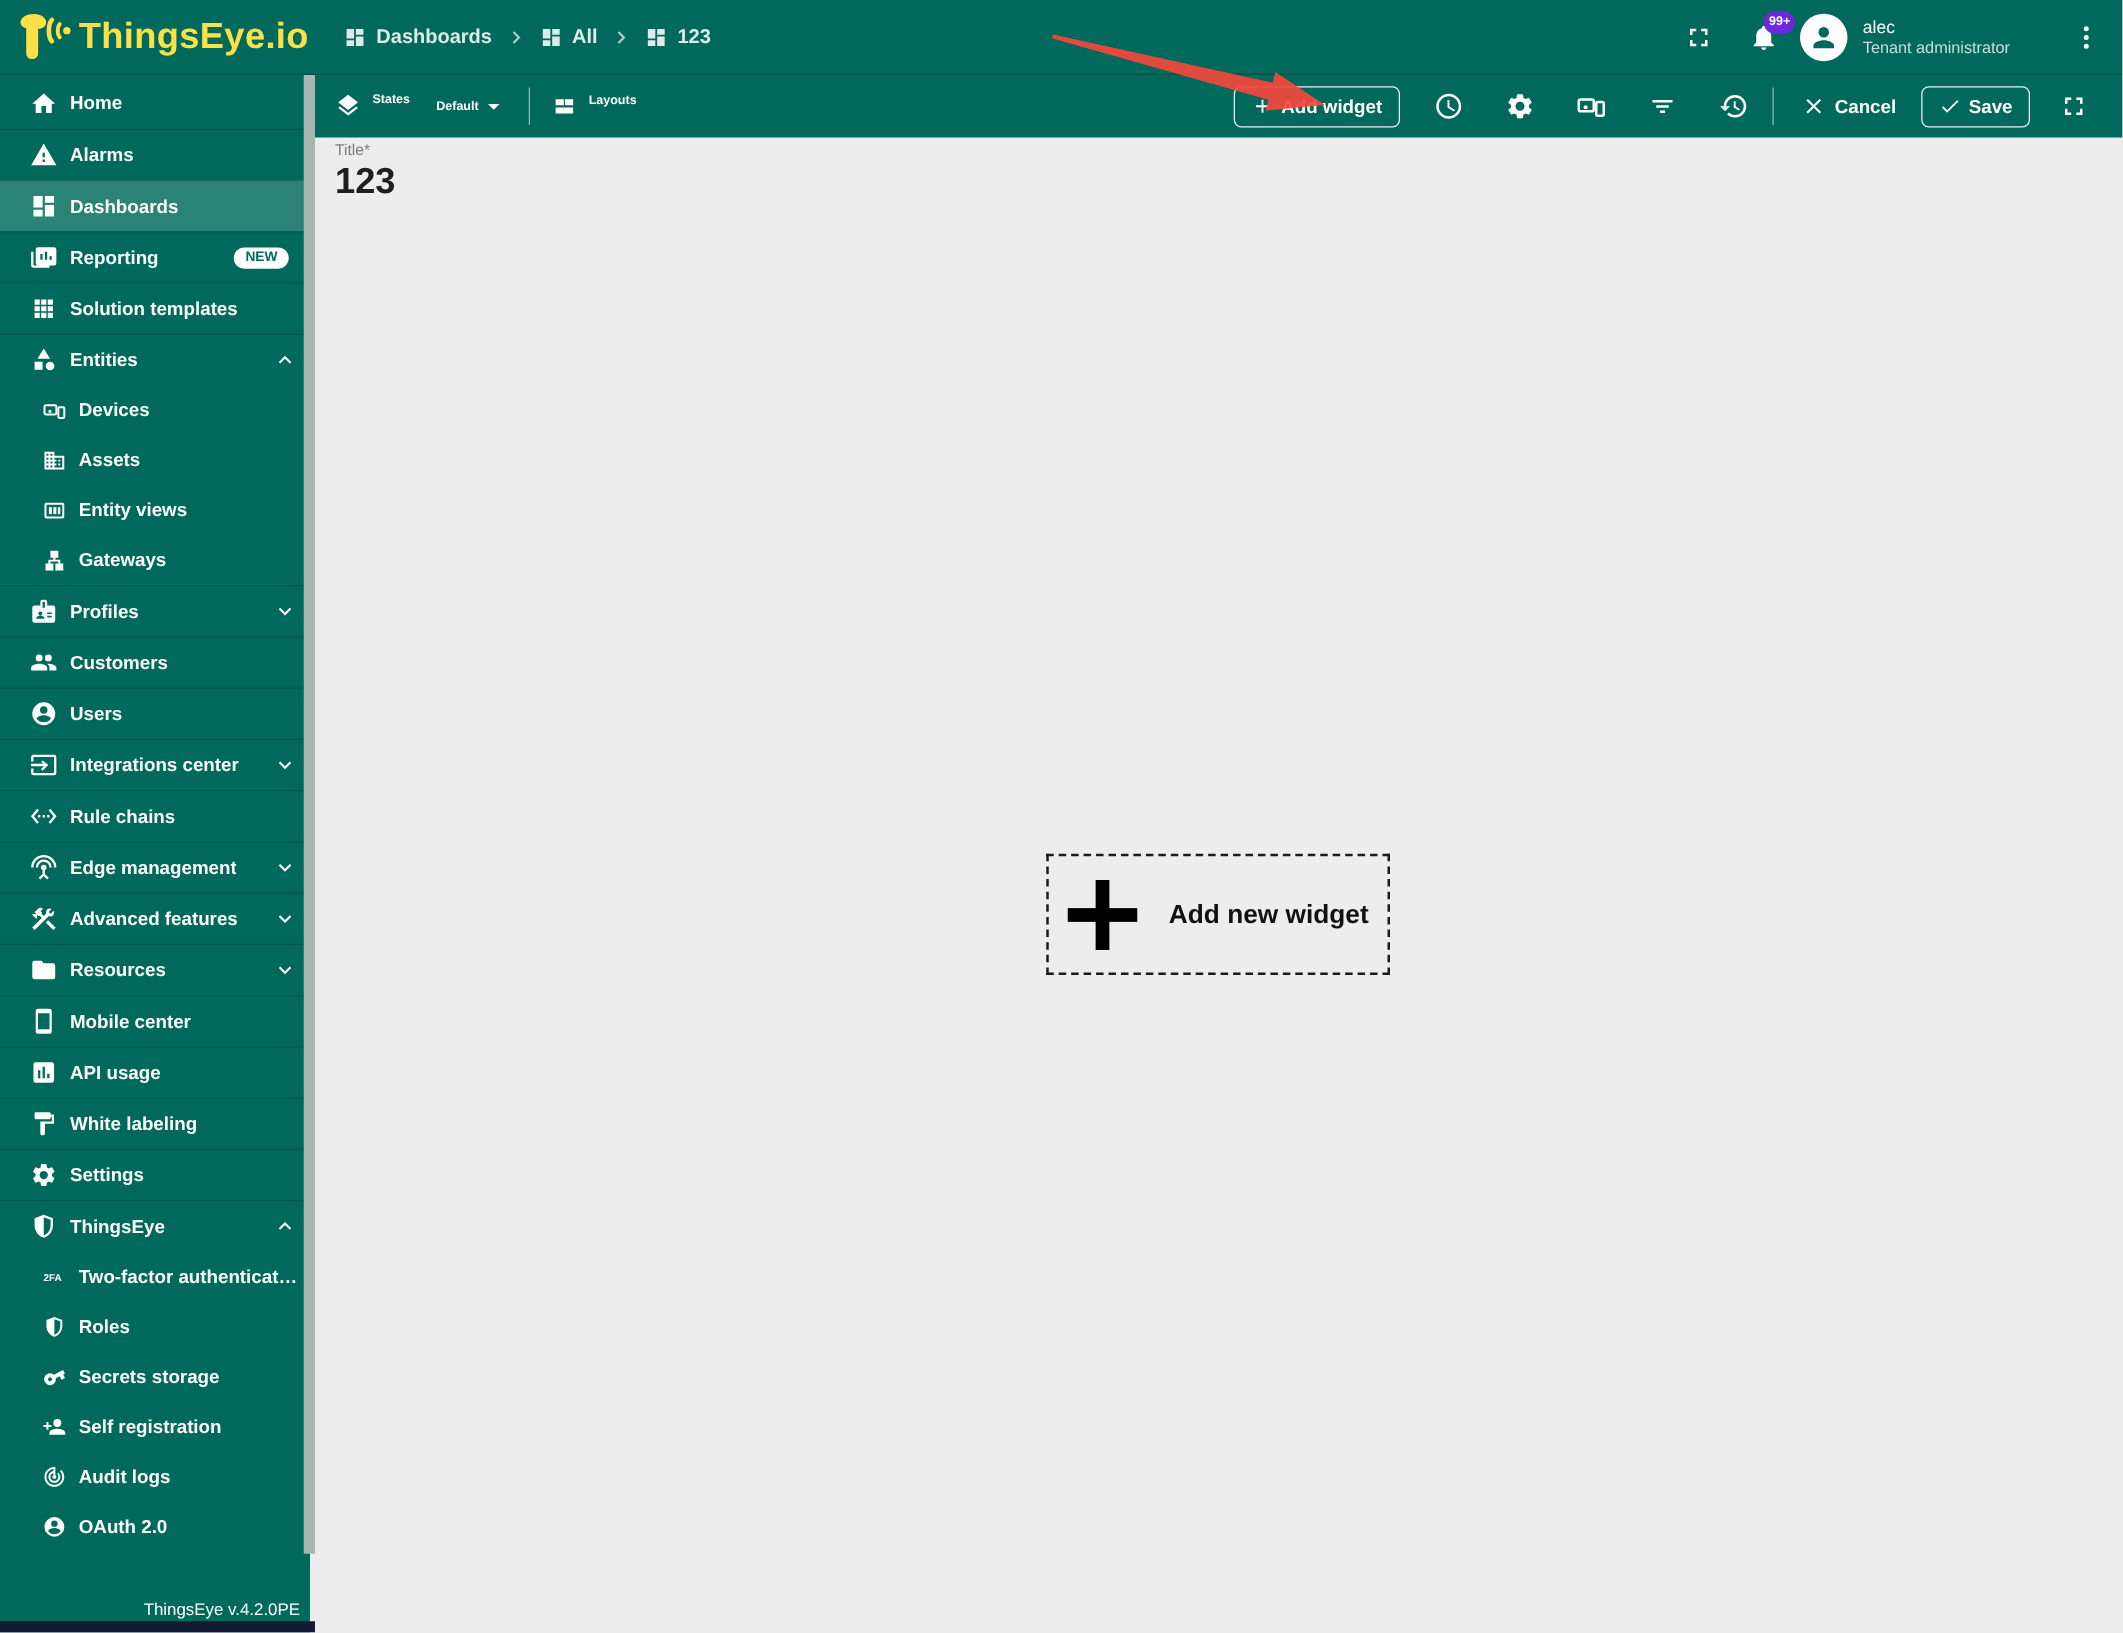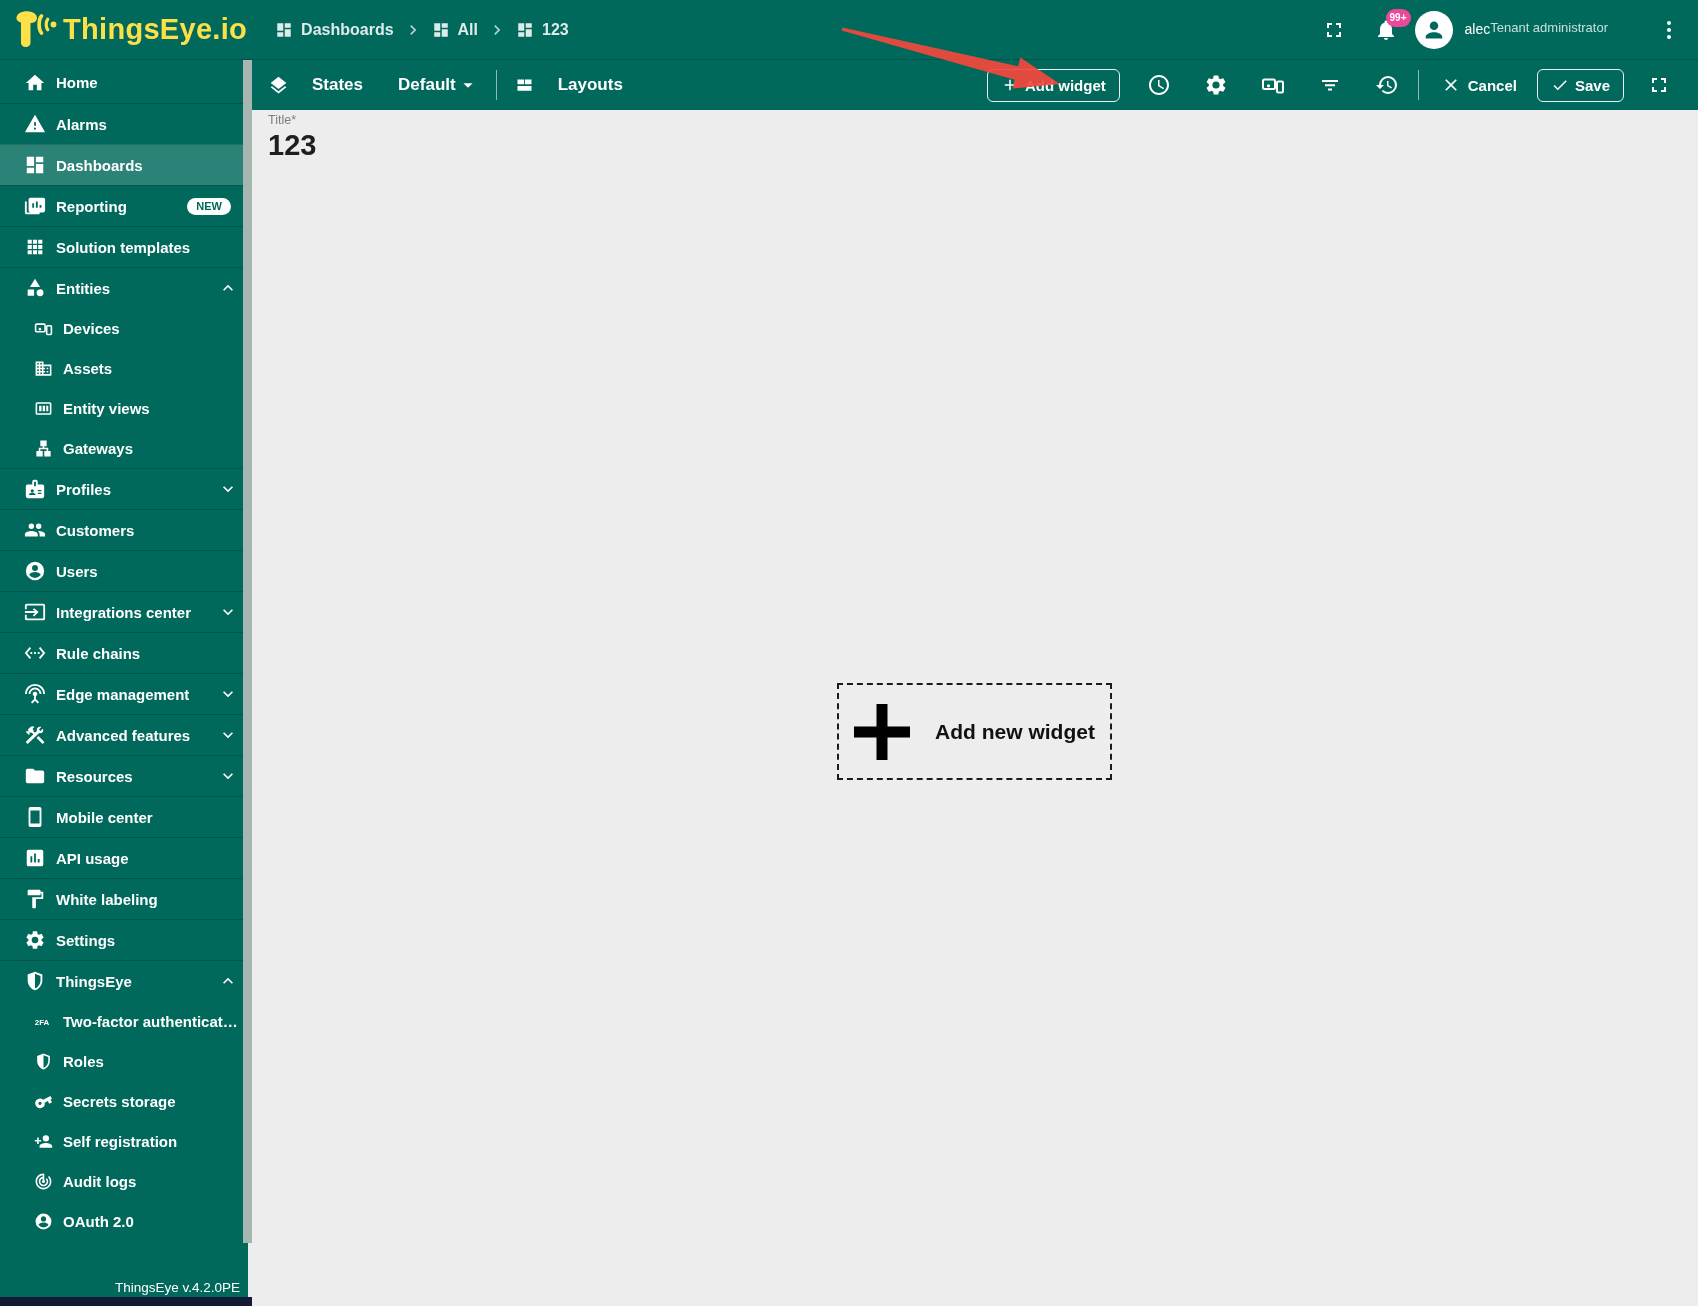--- a/index.html
+++ b/index.html
@@ -17,35 +17,35 @@
   .breadcrumb { display:flex; align-items:center; margin-left:28px; gap:9px;
                 color:rgba(255,255,255,0.87); font-size:16px; font-weight:600; }
   .crumb { display:flex; align-items:center; gap:8px; cursor:pointer; }
   .crumb .ic svg { width:18px; height:18px; }
   .crumb-sep svg { width:20px; height:20px; color:rgba(255,255,255,0.7); }
   .topbar-right { margin-left:auto; display:flex; align-items:center; }
   .iconbtn { background:none; border:none; color:#fff; cursor:pointer; width:26px; height:26px;
              display:flex; align-items:center; justify-content:center; padding:0; }
   .iconbtn svg { width:24px; height:24px; }
   .bell-wrap { position:relative; margin-left:26px; }
-  .badge { position:absolute; top:-8px; right:-12px; background:#ec4899; color:#fff; font-size:10px;
+  .badge { position:absolute; top:-8px; right:-12px; background:#6d28d9; color:#fff; font-size:10px;
            font-weight:700; min-width:15px; height:18px; padding:0 4px; border-radius:10px;
            display:flex; align-items:center; justify-content:center; }
   .avatar { width:38px; height:38px; border-radius:50%; background:#fff; color:#00695c;
             display:flex; align-items:center; justify-content:center; margin-left:16px; cursor:pointer; }
   .avatar svg { width:30px; height:30px; }
-  .user-block { display:flex; line-height:1.3; color:#fff; margin:0 26px 0 12px; cursor:pointer;justify-content:space-between; }
+  .user-block { display:flex; flex-direction:column; line-height:1.3; color:#fff; margin:0 26px 0 12px; cursor:pointer;justify-content:space-between; }
   .user-name { font-size:14px; }
   .user-role { font-size:13px; color:rgba(255,255,255,0.78); }
   .kebab { margin-left:22px; }
 
   
   .toolbar { position:absolute; left:248px; right:0; top:60px; height:50px; background:#00695c;
              display:flex; align-items:center; padding:0 26px 0 20px; z-index:9; color:#fff; }
-  .tool-group { display:flex; align-items:center; gap:23px; font-size:17px; font-weight:700; cursor:pointer; background:none; border:none; color:#fff; font-family:inherit; }
+  .tool-group { display:flex; gap:9px; font-size:10px; font-weight:700; cursor:pointer; background:none; border:none; color:#fff; font-family:inherit; }
   .tool-group .ic svg { width:21px; height:21px; }
   .states-value { display:flex; align-items:center; gap:1px; margin-left:12px; cursor:pointer; }
   .states-value .ic svg { width:22px; height:22px; }
   .tool-sep { width:1px; height:30px; background:rgba(255,255,255,0.55); margin:0 17px; }
   .toolbar-right { margin-left:auto; display:flex; align-items:center; }
   .btn-outline { display:flex; align-items:center; gap:6px; height:33px; padding:0 13px;
                  border:1px solid rgba(255,255,255,0.92); border-radius:6px; background:transparent;
                  color:#fff; font-size:15px; font-weight:700; font-family:inherit; cursor:pointer; }
   .btn-outline .ic svg { width:18px; height:18px; }
   .btn-text { display:flex; align-items:center; gap:7px; border:none; background:transparent;

